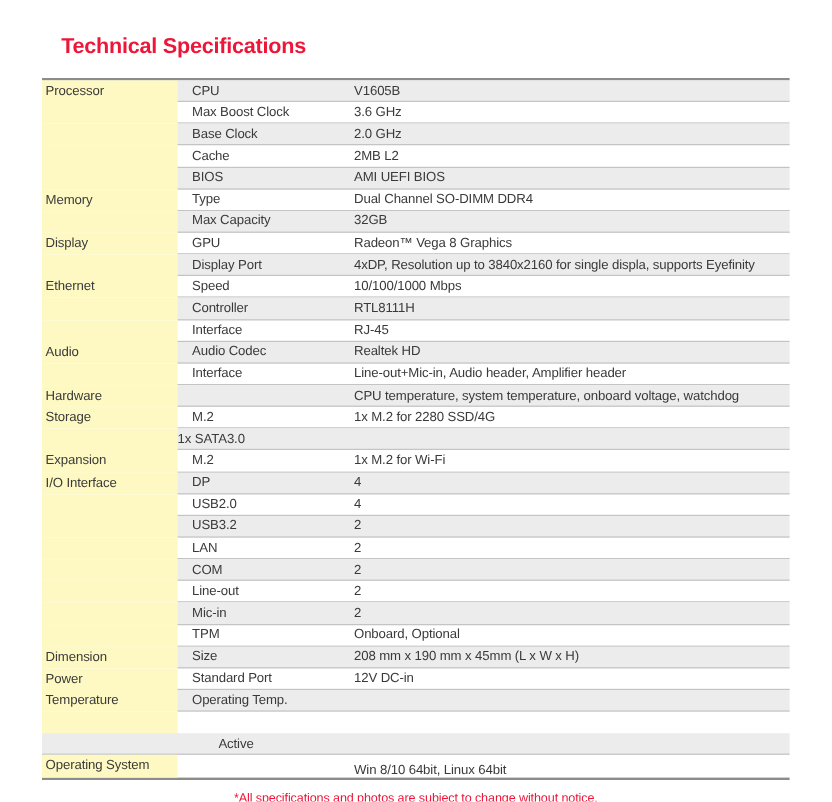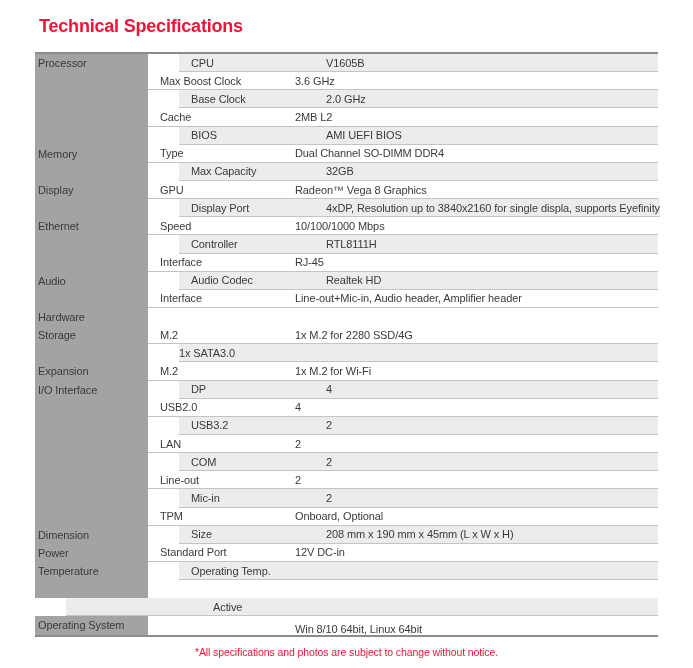--- a/index.html
+++ b/index.html
@@ -12,40 +12,40 @@
   *{box-sizing:border-box;}
   html,body{margin:0;padding:0;}
   body{
     width:693px;height:668px;overflow:hidden;background:#ffffff;
     font-family:"Liberation Sans", sans-serif;color:var(--text);
   }
   .page{padding:12px 35px 0 35px;}
   .title{
     color:var(--accent);
     font-size:18px;font-weight:600;letter-spacing:-0.2px;
-    line-height:21px;margin:4px;
+    line-height:21px;margin:16px;
   }
   .spec-table{
     margin-top:15px;width:623px;
     border-top:2px solid var(--tborder);
     border-bottom:2px solid var(--tborder);
   }
   .row{display:flex;height:18.15px;}
   .cat{
-    width:113px;flex:0 0 113px;background:#a3a3a3;
+    width:113px;flex:0 0 113px;background:#fef9c3;
     font-size:11px;letter-spacing:-0.1px;
     padding-left:3px;display:flex;align-items:center;
     white-space:nowrap;overflow:hidden;
   }
   .cells{
     flex:1;display:flex;
     border-bottom:1px solid var(--divider);
   }
   .row:last-child .cells{border-bottom:none;align-items:flex-end;}
-  .cells.alt{background:var(--alt-bg);margin-left:31px;}
+  .cells.alt{background:var(--alt-bg);}
   .spec{
     width:147px;flex:0 0 147px;padding-left:12px;
     font-size:11px;letter-spacing:-0.1px;
     display:flex;align-items:center;white-space:nowrap;overflow:hidden;
   }
   .val{
     flex:1;font-size:11px;letter-spacing:-0.1px;
     display:flex;align-items:center;white-space:nowrap;overflow:hidden;
   }
   .footnote{
@@ -154,20 +154,24 @@
       </div>
       <div class="row">
         <div class="cat"></div>
         <div class="cells">
           <div class="spec">Interface</div>
           <div class="val">Line-out+Mic-in, Audio header, Amplifier header</div>
         </div>
       </div>
       <div class="row">
         <div class="cat">Hardware</div>
+        <div class="cells alt">
+          <div class="spec"></div>
+          <div class="val">CPU temperature, system temperature, onboard voltage, watchdog</div>
+        </div>
       </div>
       <div class="row">
         <div class="cat">Storage</div>
         <div class="cells">
           <div class="spec">M.2</div>
           <div class="val">1x M.2 for 2280 SSD/4G</div>
         </div>
       </div>
       <div class="row">
         <div class="cat"></div>

